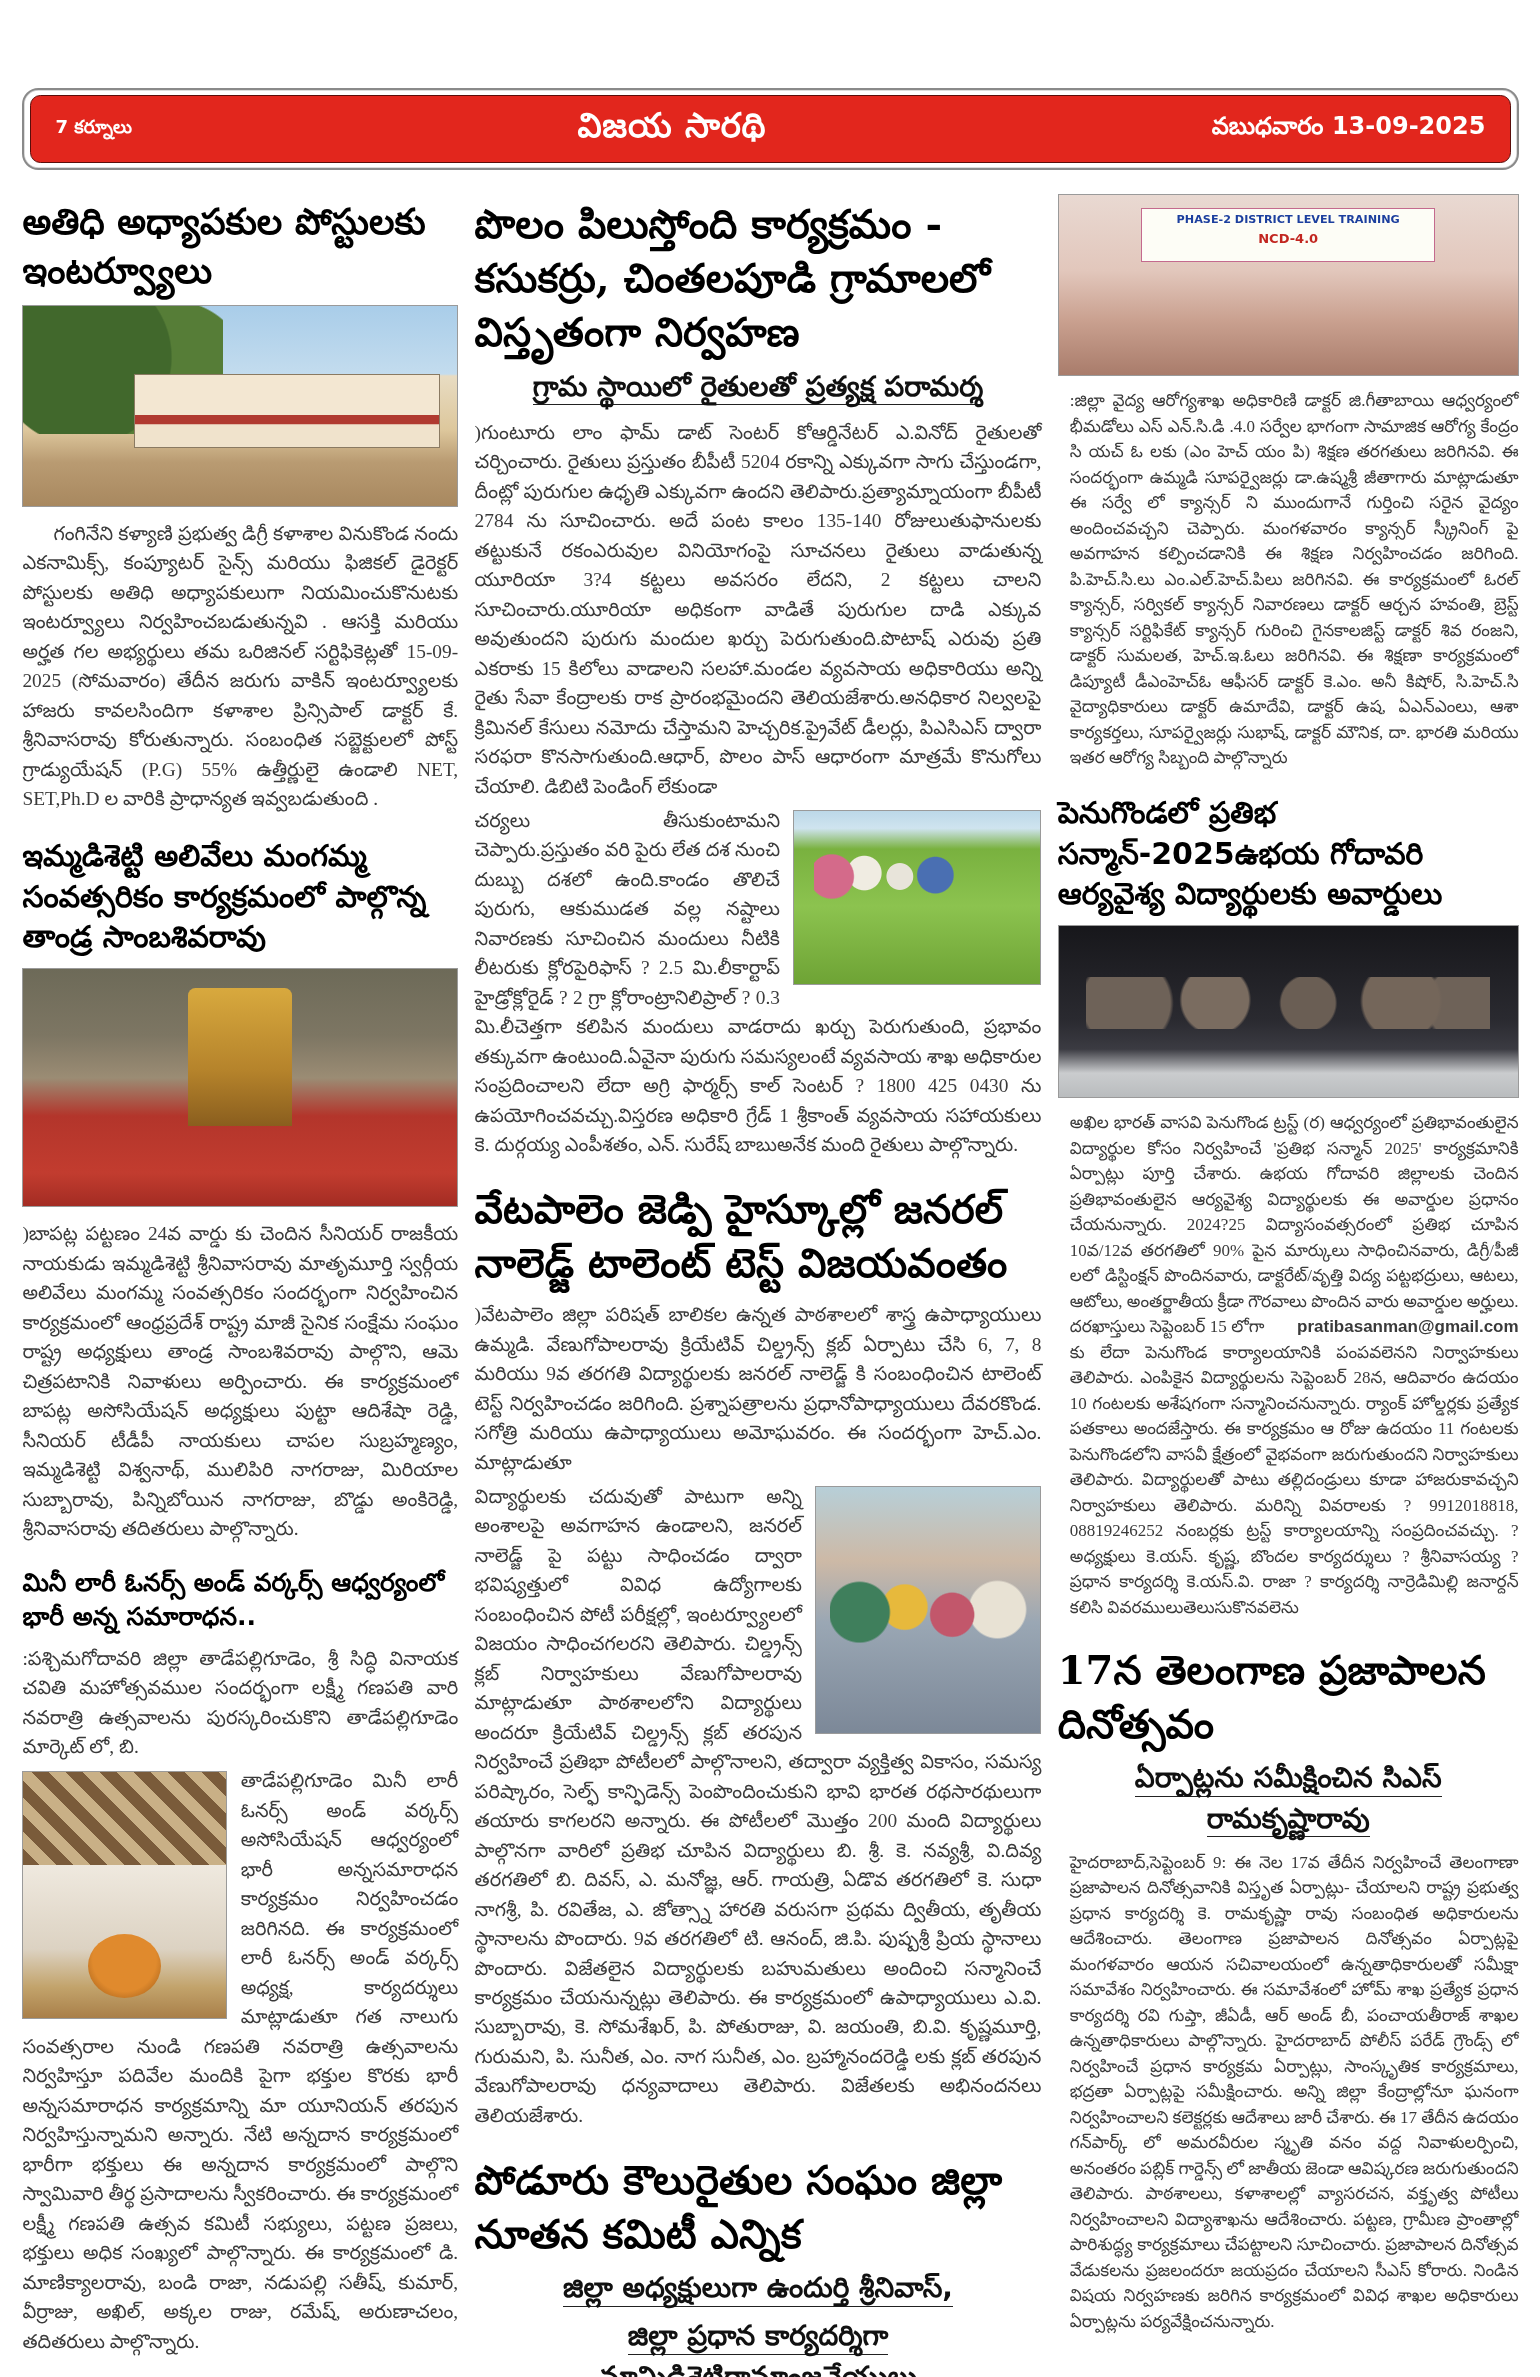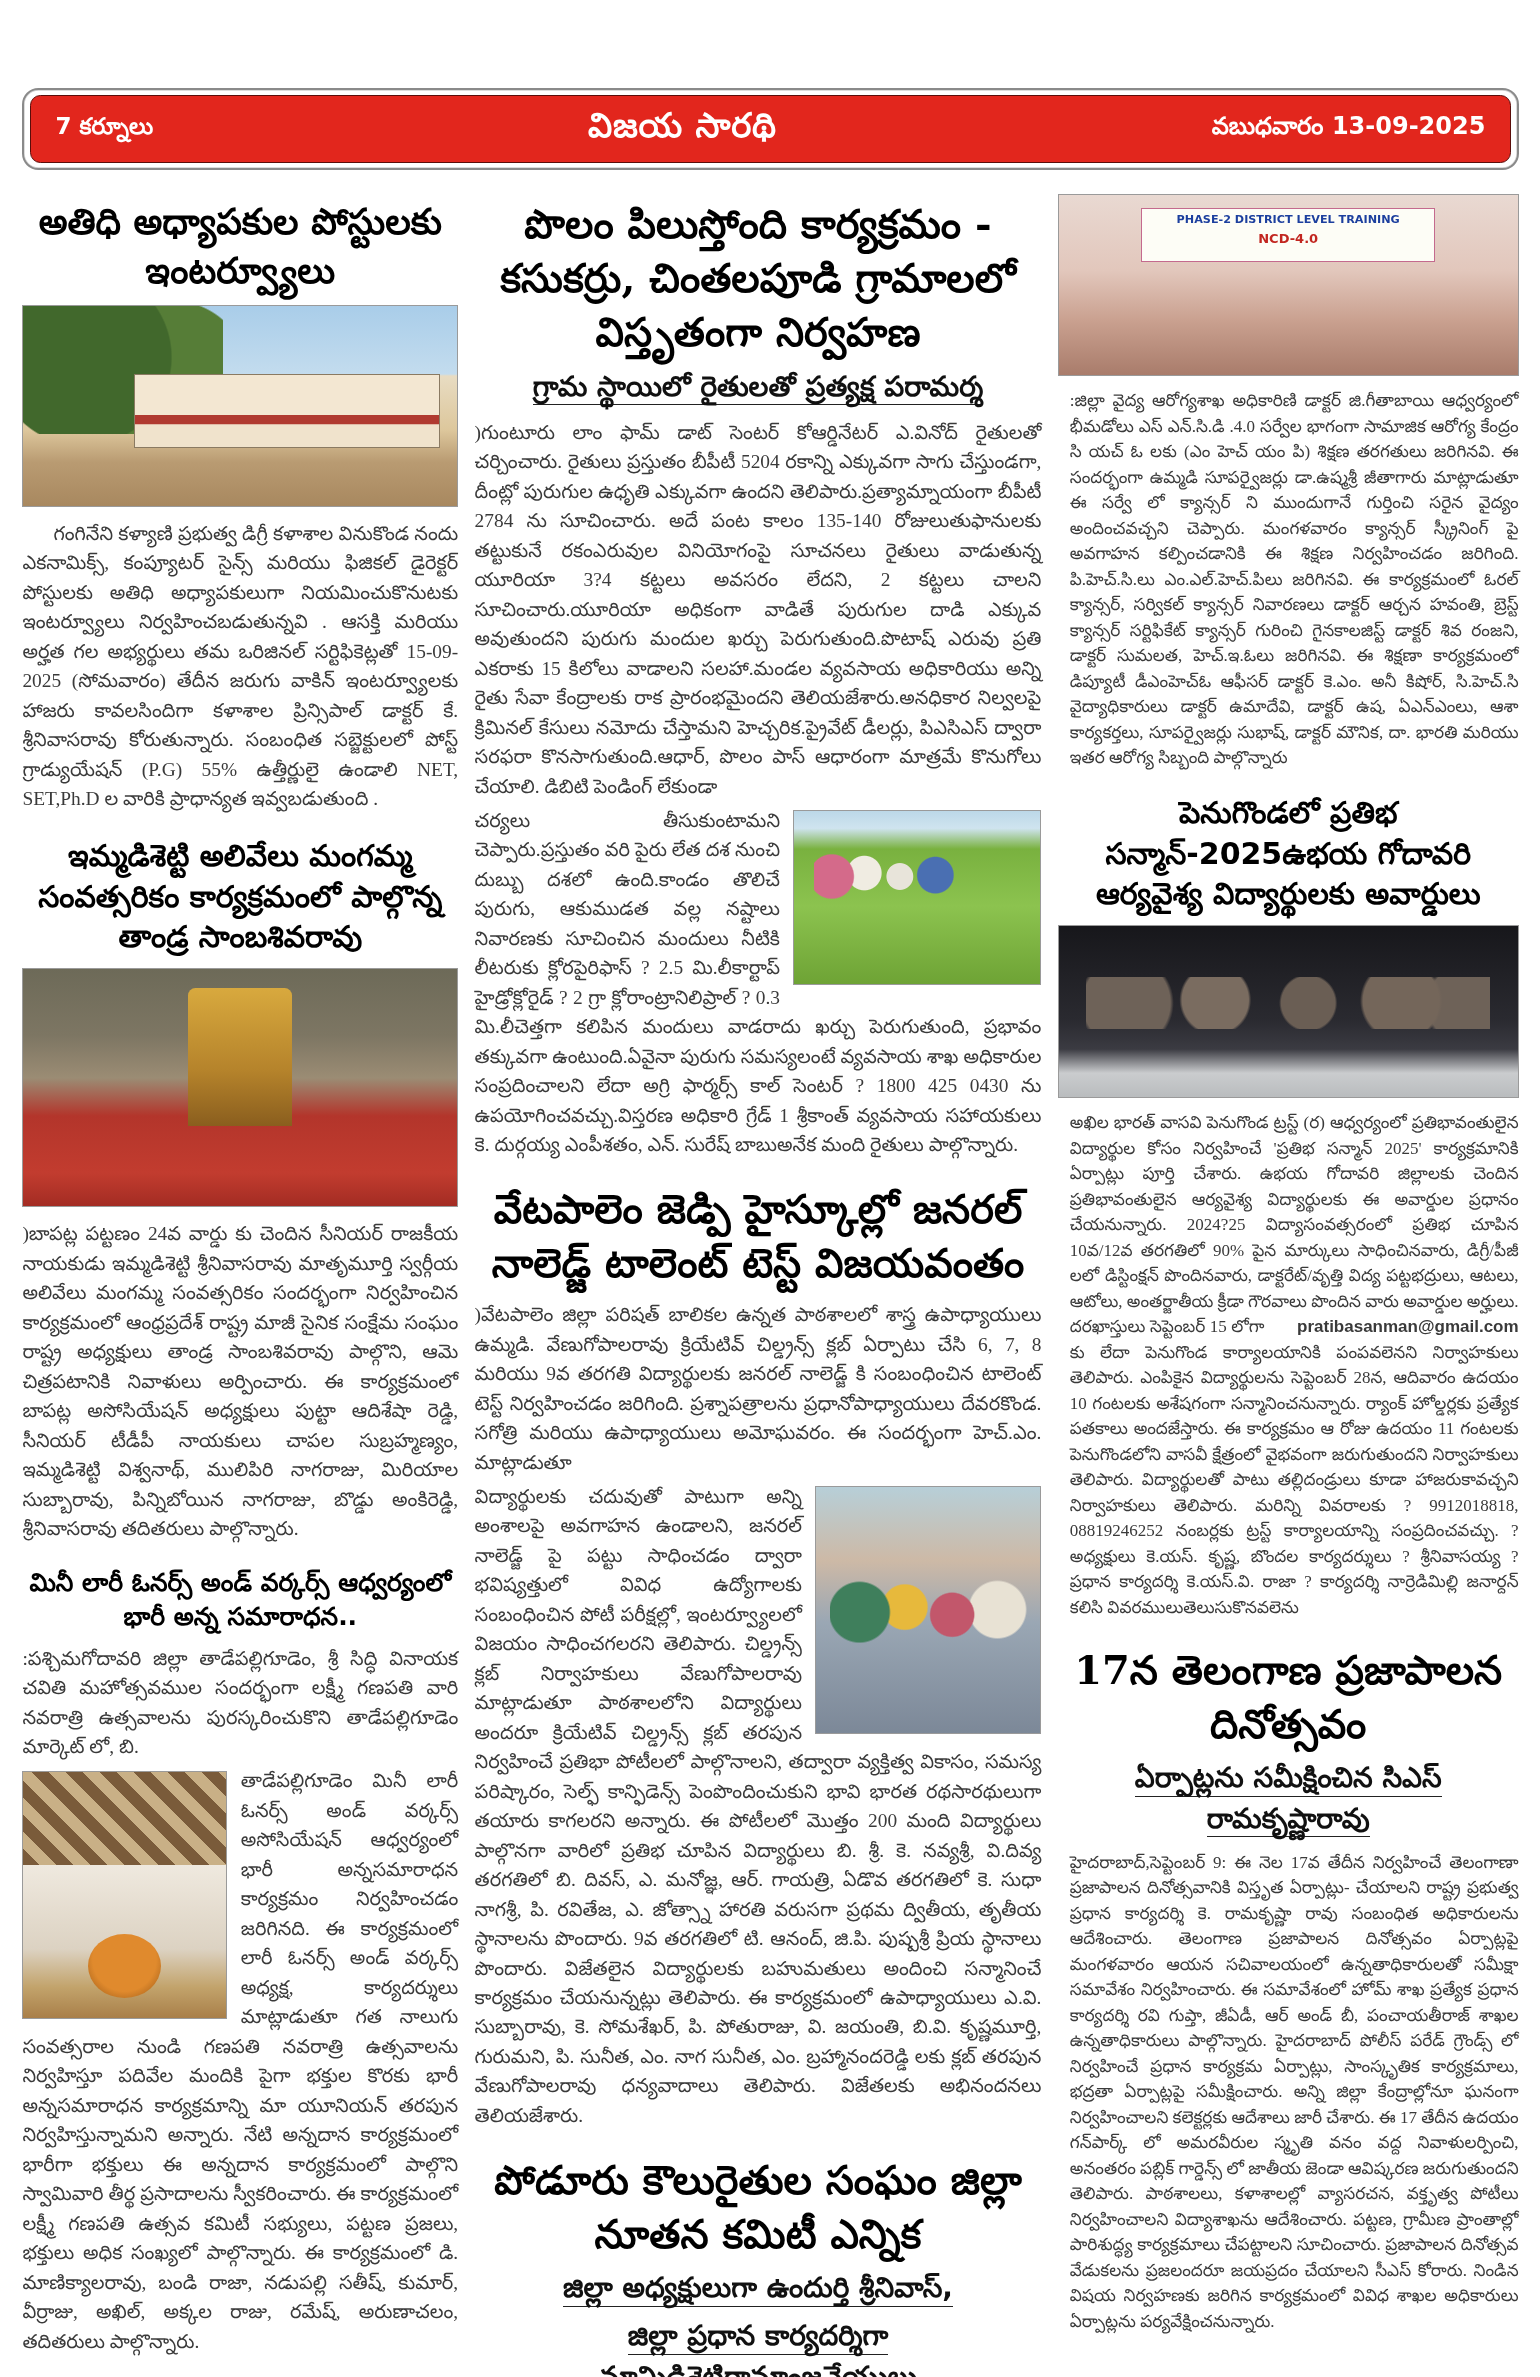--- a/index.html
+++ b/index.html
@@ -9,29 +9,29 @@
   }
   .masthead-frame{
     margin:88px 22.4px 19.4px 22.4px;border:2.2px solid #8a8a8a;border-radius:16.4px;
     padding:5.2px;background:#ffffff;box-shadow:0 0 0 0.7px #cfcfcf inset;
   }
   .masthead-bar{
     background:#e2261d;border:1.5px solid #5a0d0a;border-radius:10.4px;
     height:66px;display:flex;align-items:center;justify-content:space-between;
     padding:0 25px;color:#ffffff;
   }
-  .masthead-left{font-family:"DejaVu Sans",sans-serif;font-weight:bold;font-size:23px;}
+  .masthead-left{font-family:"DejaVu Sans",sans-serif;font-weight:bold;font-size:18px;}
   .masthead-title{font-family:"DejaVu Sans",sans-serif;font-weight:bold;font-size:34px;letter-spacing:0.7px;}
   .masthead-date{font-family:"DejaVu Sans",sans-serif;font-weight:bold;font-size:24px;}
   .cols{display:flex;gap:16.4px;padding:0 22.4px;}
   .col{display:flex;flex-direction:column;}
   .c1{width:436px;}
   .c2{width:567px;}
   .c3{width:461px;}
-  h2,h3{margin:7.5px 0 6px 0;color:#000;text-align:center;font-family:"DejaVu Serif",serif;line-height:1.35;}
+  h2,h3{margin:7.5px 0 6px 0;color:#000;text-align:left;font-family:"DejaVu Serif",serif;line-height:1.35;}
   .hl-xl{font-size:40px;}
   .hl-lg{font-size:36px;}
   .hl-md{font-size:30px;font-family:"DejaVu Sans",sans-serif;}
   .hl-sm{font-size:25px;font-family:"DejaVu Sans",sans-serif;}
   .subhead{
     text-align:center;font-family:"DejaVu Sans",sans-serif;font-weight:bold;
     font-size:28px;color:#111;margin:1.5px auto 6px auto;line-height:1.45;
   }
   .subhead span{border-bottom:1.5px solid #222;padding-bottom:1.5px;}
   .artbody{font-size:19.4px;line-height:1.52;text-align:justify;margin:4.5px 0 10.4px 0;}

